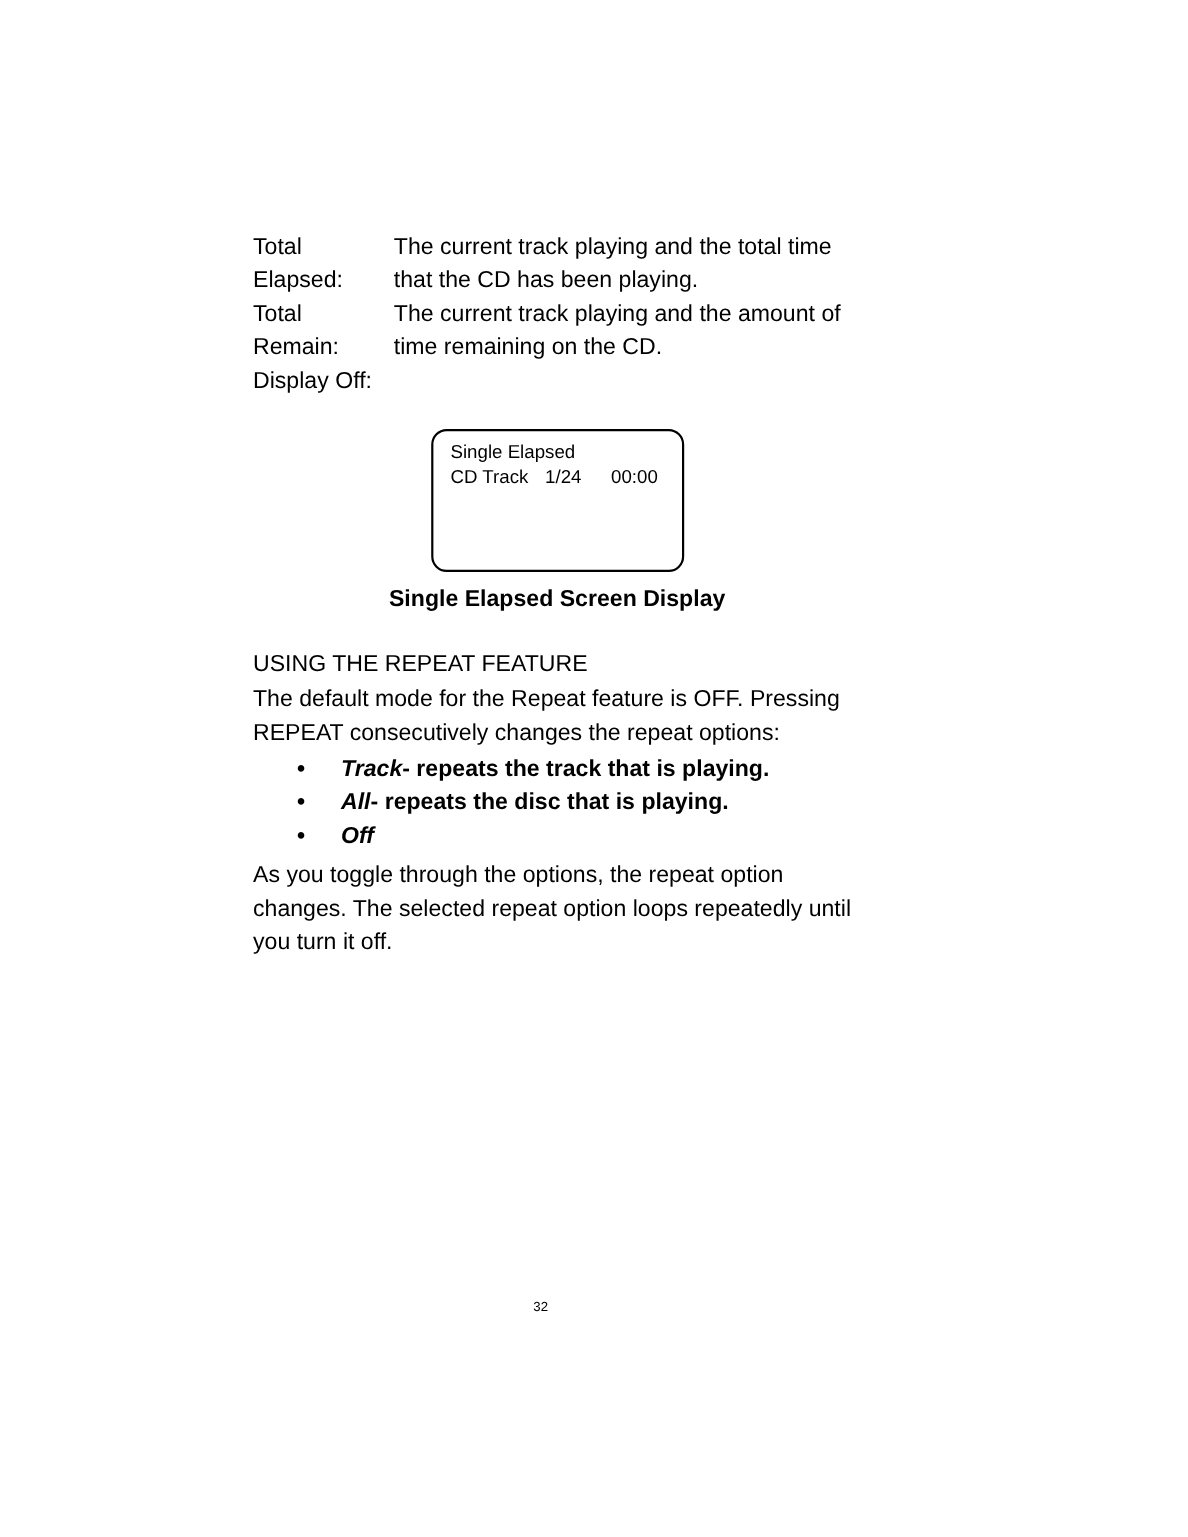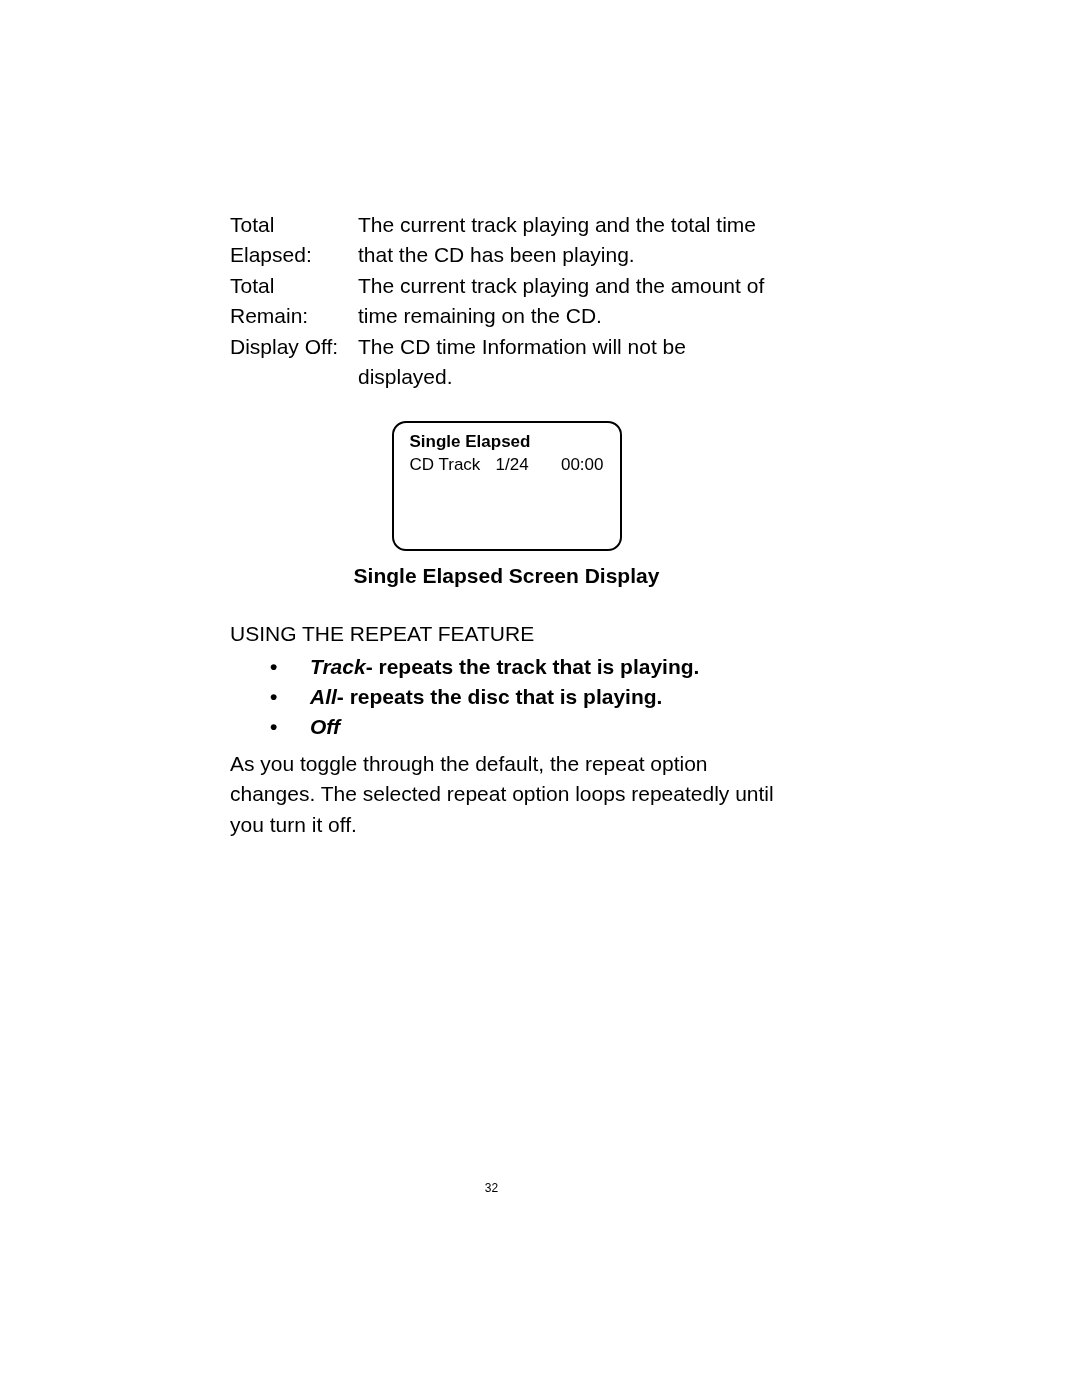--- a/index.html
+++ b/index.html
@@ -44,30 +44,30 @@
     border: 2px solid #000;
     border-radius: 14px;
     width: 230px;
     height: 130px;
     padding: 8px 16px 8px 16px;
     box-sizing: border-box;
     font-size: 17px;
     line-height: 1.35;
   }
   .screen-title {
-    font-weight: bold;
+    font-weight: normal;
   }
   .screen-row {
     display: flex;
     justify-content: flex-start;
     gap: 0;
   }
   .screen-cd { width: 86px; }
   .screen-track { width: 60px; }
-  .screen-time { flex:1; text-align:right; }
+  .screen-time { flex:1; }
   .caption {
     text-align: center;
     font-weight: bold;
     margin-top: 10px;
     margin-bottom: 28px;
   }
   .section-head {
     font-weight: normal;
     margin-bottom: 2px;
   }
@@ -106,48 +106,48 @@
     <div class="def-row">
       <div class="def-label">Total Elapsed:</div>
       <div class="def-text">The current  track playing and the total time that the CD has been playing.</div>
     </div>
     <div class="def-row">
       <div class="def-label">Total Remain:</div>
       <div class="def-text">The current track playing and  the amount of time remaining on the CD.</div>
     </div>
     <div class="def-row">
       <div class="def-label">Display Off:</div>
-      <div class="def-text">The CD time Information will not be displayed.</div>
     </div>
   </div>
 
 
   <div class="screen-wrap">
     <div class="screen">
       <div class="screen-title">Single Elapsed</div>
       <div class="screen-row">
         <span class="screen-cd">CD Track</span>
         <span class="screen-track">1/24</span>
         <span class="screen-time">00:00</span>
       </div>
     </div>
   </div>
 
   <div class="caption">Single Elapsed Screen Display</div>
 
   <div class="section-head">USING THE REPEAT FEATURE</div>
+  <div>The default mode for the Repeat feature is OFF. Pressing  REPEAT consecutively  changes the repeat options:</div>
 
   <ul class="opts">
     <li>
       <span class="it">Track</span><span>- repeats the track that is playing.</span>
     </li>
     <li>
       <span class="it">All</span><span>- repeats the disc that is playing.</span>
     </li>
     <li>
       <span class="it">Off</span><span></span>
     </li>
   </ul>
 
-  <div>As you toggle through the default, the repeat option changes.  The selected repeat option loops repeatedly until you turn it off.</div>
+  <div>As you toggle through the options, the repeat option changes.  The selected repeat option loops repeatedly until you turn it off.</div>
 
   <div class="page-num">32</div>
 </div>
 
 </body></html>

